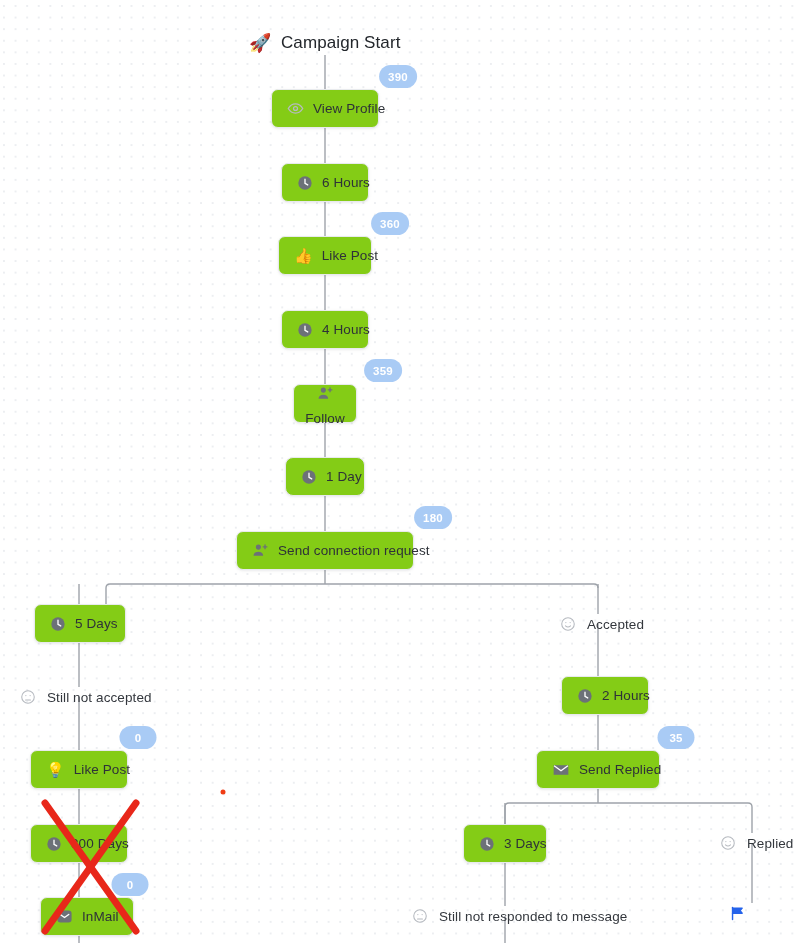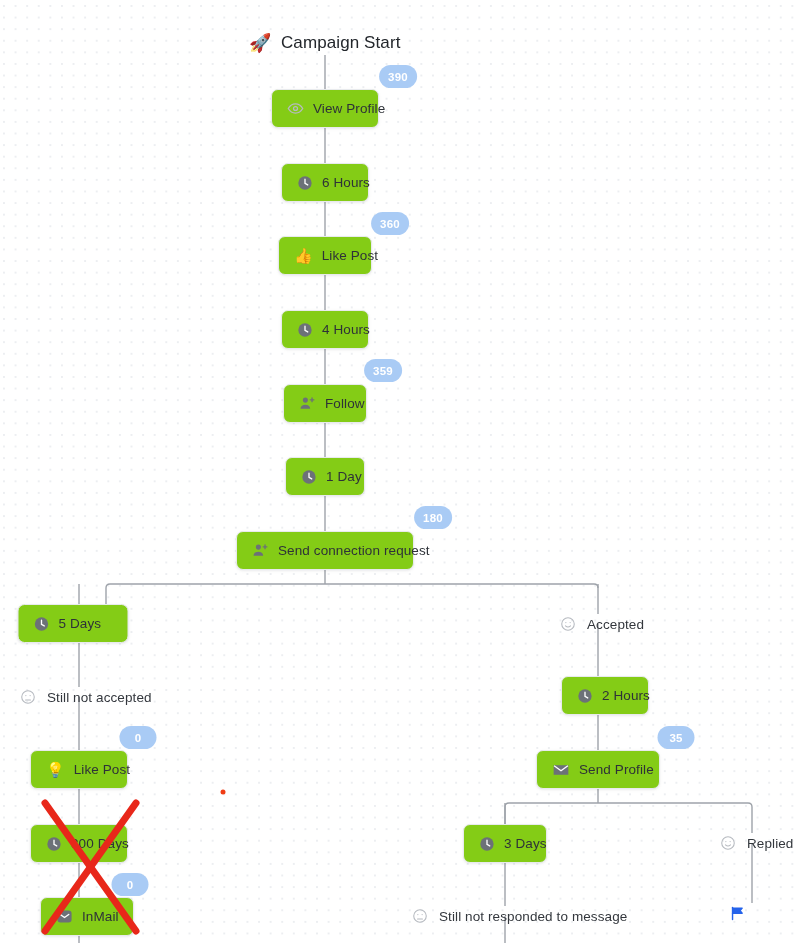--- a/index.html
+++ b/index.html
@@ -207,33 +207,33 @@
   <div class="node" style="left:325px; top:310px; width:88px;">
     <span class="icn">
       <svg width="16" height="16" viewBox="0 0 24 24">
         <circle cx="12" cy="12" r="10" fill="#6c7178"></circle>
         <path d="M12 6.4v6.1l4.1 2.4" stroke="#ffffff" stroke-width="2" fill="none" stroke-linecap="round"></path>
       </svg>
     </span>
     <span class="label">4 Hours</span>
   </div>
 
-  <div class="node" style="left:325px; top:384px; width:84px;">
+  <div class="node" style="left:325px; top:384px; width:64px;flex-direction:column;">
     <span class="icn">
       <svg width="17" height="17" viewBox="0 0 24 24" fill="#6c7178">
         <circle cx="9" cy="7.2" r="3.6"></circle>
         <path d="M2.2 19.4c0-3.8 3.1-5.8 6.8-5.8s6.8 2 6.8 5.8z"></path>
         <path d="M18.4 4.2v5.2M15.8 6.8h5.2" stroke="#6c7178" stroke-width="1.9" stroke-linecap="round"></path>
       </svg>
     </span>
     <span class="label">Follow</span>
   </div>
   <div class="badge" style="left:383px; top:359px;">359</div>
 
-  <div class="node" style="left:325px; top:457px; width:80px;">
+  <div class="node" style="left:325px; top:457px; width:80px;border-radius:8px;">
     <span class="icn">
       <svg width="16" height="16" viewBox="0 0 24 24">
         <circle cx="12" cy="12" r="10" fill="#6c7178"></circle>
         <path d="M12 6.4v6.1l4.1 2.4" stroke="#ffffff" stroke-width="2" fill="none" stroke-linecap="round"></path>
       </svg>
     </span>
     <span class="label">1 Day</span>
   </div>
 
   <div class="node" style="left:325px; top:531px; width:178px;">
@@ -241,21 +241,21 @@
       <svg width="17" height="17" viewBox="0 0 24 24" fill="#6c7178">
         <circle cx="9" cy="7.2" r="3.6"></circle>
         <path d="M2.2 19.4c0-3.8 3.1-5.8 6.8-5.8s6.8 2 6.8 5.8z"></path>
         <path d="M18.4 4.2v5.2M15.8 6.8h5.2" stroke="#6c7178" stroke-width="1.9" stroke-linecap="round"></path>
       </svg>
     </span>
     <span class="label">Send connection request</span>
   </div>
   <div class="badge" style="left:433px; top:506px;">180</div>
 
-  <div class="node" style="left:73px; top:604px; width:111px;">
+  <div class="node" style="left:80px; top:604px; width:92px;">
     <span class="icn">
       <svg width="16" height="16" viewBox="0 0 24 24">
         <circle cx="12" cy="12" r="10" fill="#6c7178"></circle>
         <path d="M12 6.4v6.1l4.1 2.4" stroke="#ffffff" stroke-width="2" fill="none" stroke-linecap="round"></path>
       </svg>
     </span>
     <span class="label">5 Days</span>
   </div>
 
   <div class="cond" style="left:20px; top:687px; transform:none;">
@@ -319,21 +319,21 @@
     <span class="label">2 Hours</span>
   </div>
 
   <div class="node" style="left:598px; top:750px; width:124px;">
     <span class="icn">
       <svg width="18" height="18" viewBox="0 0 24 24">
         <path d="M2.2 5.6h19.6v12.8H2.2z" fill="#6c7178"></path>
         <path d="M2.8 6.4l9.2 6.6 9.2-6.6" stroke="#ffffff" stroke-width="1.8" fill="none" stroke-linejoin="round"></path>
       </svg>
     </span>
-    <span class="label">Send Profile</span>
+    <span class="label">Send Replied</span>
   </div>
   <div class="badge" style="left:676px; top:726px;">35</div>
 
   <div class="node" style="left:505px; top:824px; width:84px;">
     <span class="icn">
       <svg width="16" height="16" viewBox="0 0 24 24">
         <circle cx="12" cy="12" r="10" fill="#6c7178"></circle>
         <path d="M12 6.4v6.1l4.1 2.4" stroke="#ffffff" stroke-width="2" fill="none" stroke-linecap="round"></path>
       </svg>
     </span>

